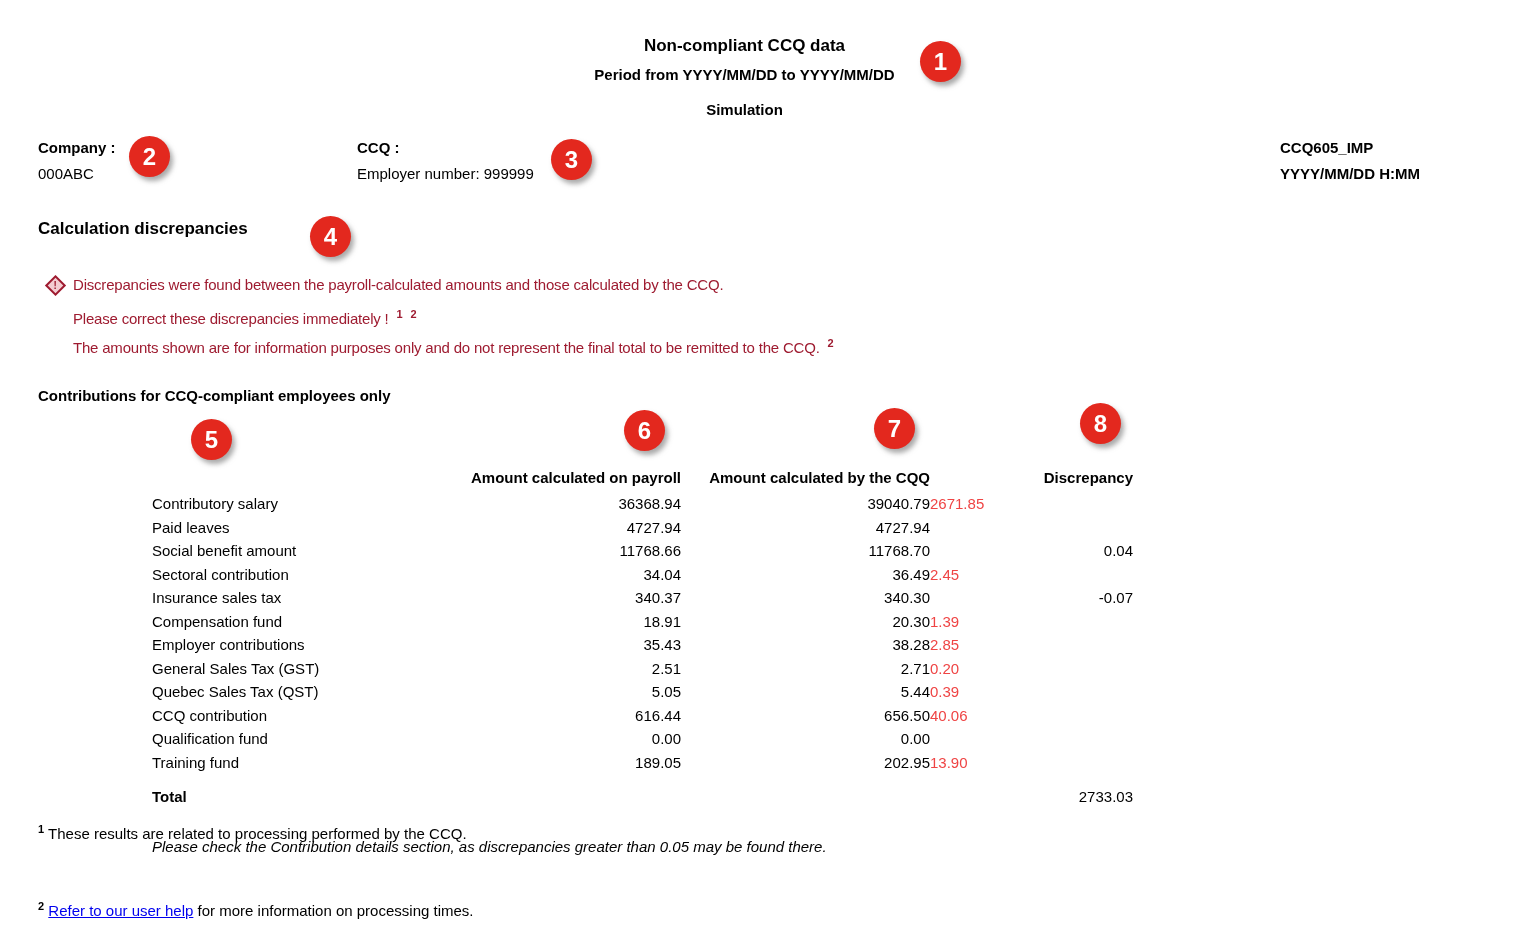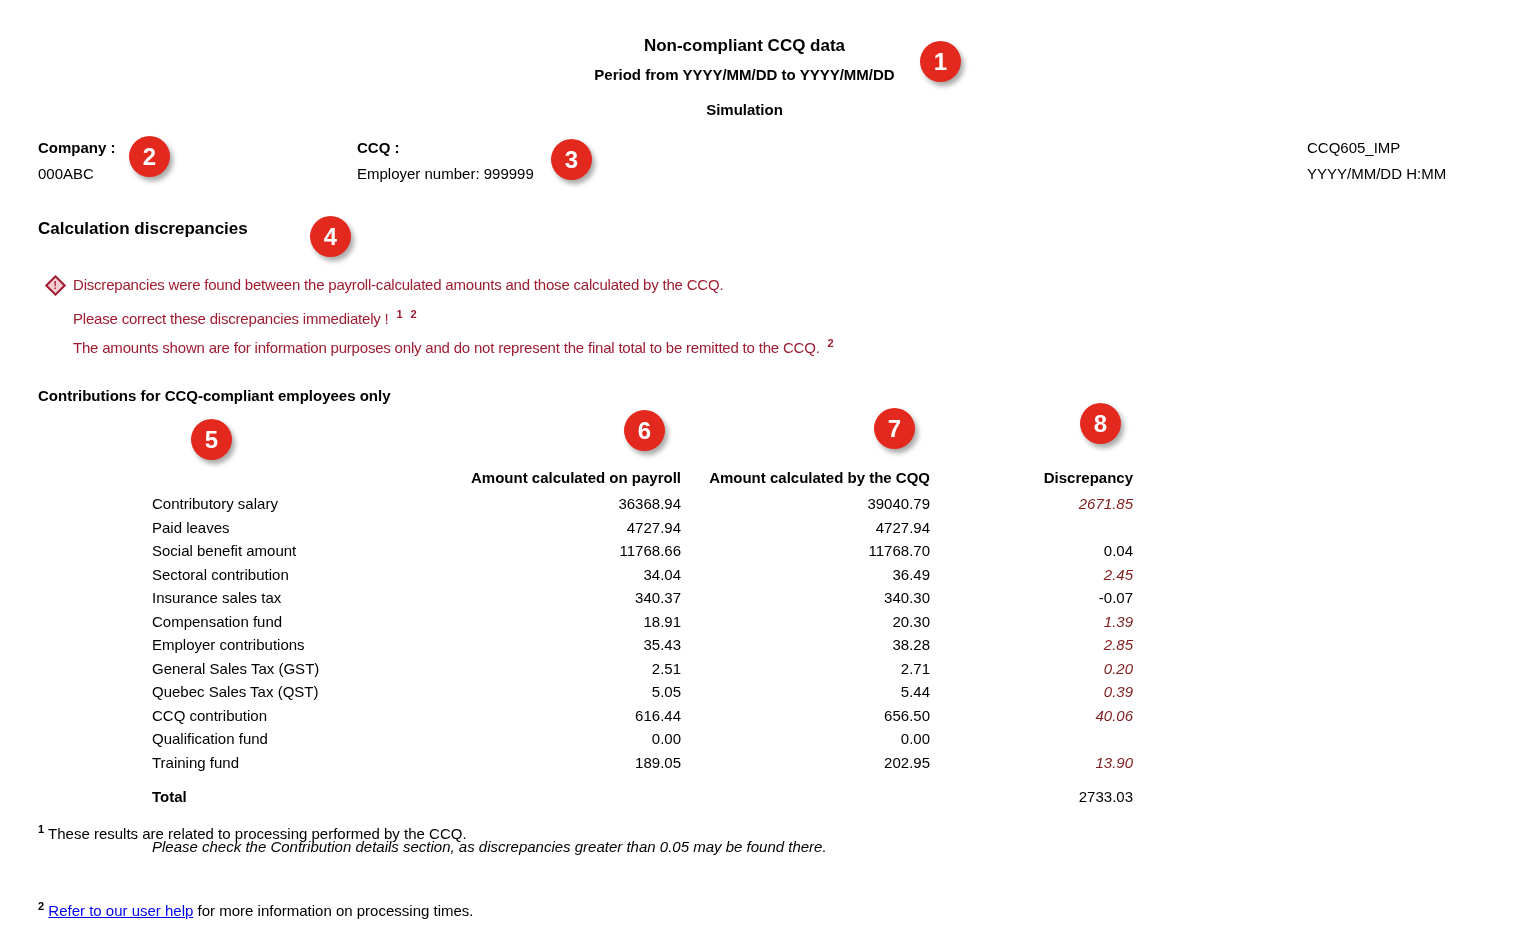--- a/index.html
+++ b/index.html
@@ -12,21 +12,21 @@
 
   
   .title1 { top:36px; left:0; width:1489px; text-align:center; font-weight:bold; font-size:17px; }
   .title2 { top:66px; left:0; width:1489px; text-align:center; font-weight:bold; font-size:15px; }
   .title3 { top:101px; left:0; width:1489px; text-align:center; font-weight:bold; font-size:15px; }
 
   
   .info-label { font-weight:bold; }
   .company-block { top:139px; left:38px; }
   .ccq-block { top:139px; left:357px; }
-  .meta-block { top:139px; left:1307px; font-weight:normal; }
+  .meta-block { top:139px; left:1280px; font-weight:bold; }
   .info-line2 { margin-top:9px; }
 
   .section-heading { top:219px; left:38px; font-weight:bold; font-size:17px; }
 
   
   .warn { color:#9e1b30; letter-spacing:-0.2px; }
   .warn-icon {
     top:278px; left:48px; width:11px; height:11px;
     background:#f3cdd2; border:2px solid #9e1b30; transform:rotate(45deg);
     display:flex; align-items:center; justify-content:center;
@@ -45,21 +45,21 @@
   .contrib-wrap { top:460px; left:152px; }
   table.contrib col.c0 { width:308px; }
   table.contrib col.c1 { width:221px; }
   table.contrib col.c2 { width:249px; }
   table.contrib col.c3 { width:203px; }
   table.contrib th { font-weight:bold; text-align:right; padding:0; height:26px; vertical-align:bottom; font-size:15px; }
   table.contrib th.lbl { text-align:left; }
   table.contrib td { padding:0; height:23.5px; vertical-align:middle; font-size:15px; }
   table.contrib td.lbl { text-align:left; }
   table.contrib td.num { text-align:right; }
-  table.contrib td.gold { text-align:right; color:#7f1d1d;font-style:italic; }
+  table.contrib td.gold { text-align:left; color:#ef4444; }
   table.contrib tr.first-row td { padding-top:6px; }
   table.contrib tr.total-row td { padding-top:9px; height:26px; }
   table.contrib tr.total-row td.lbl { font-weight:bold; }
 
   .table-note { top:838px; left:152px; font-style:italic; }
   .table-note b { font-weight:normal; }
 
   .fn1 { top:823px; left:38px; }
   .fn2 { top:900px; left:38px; }
   .link { color:#0000ee; text-decoration:underline; cursor:pointer; }

